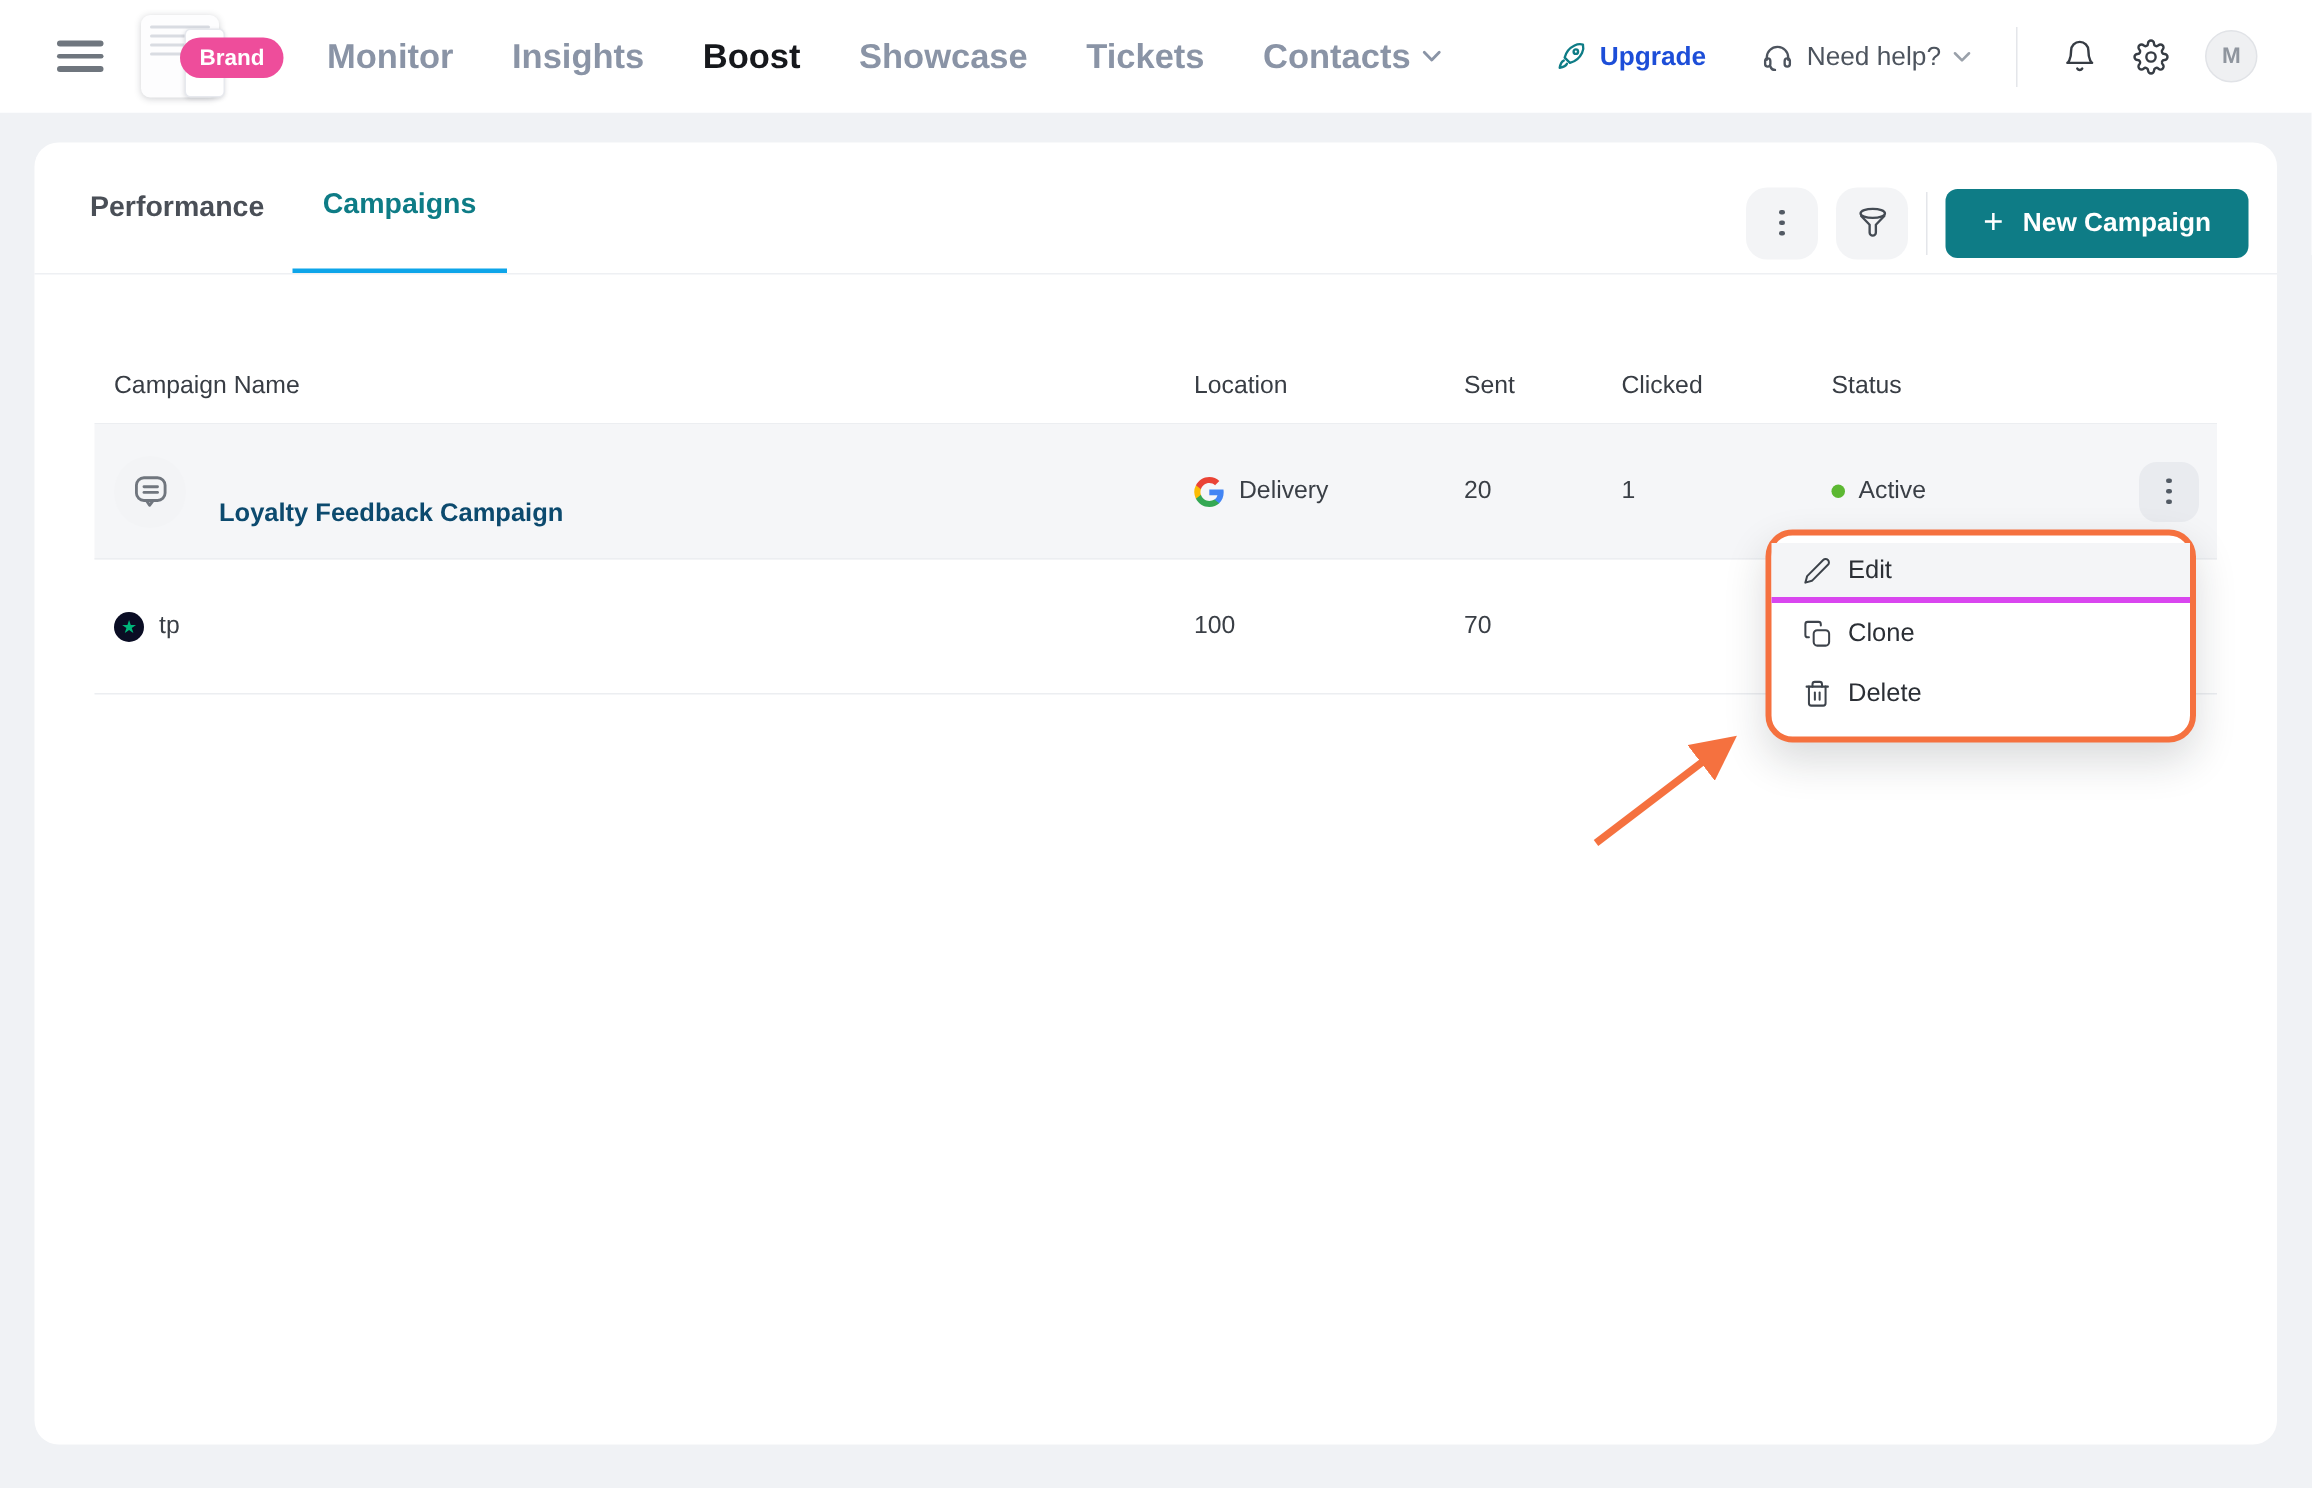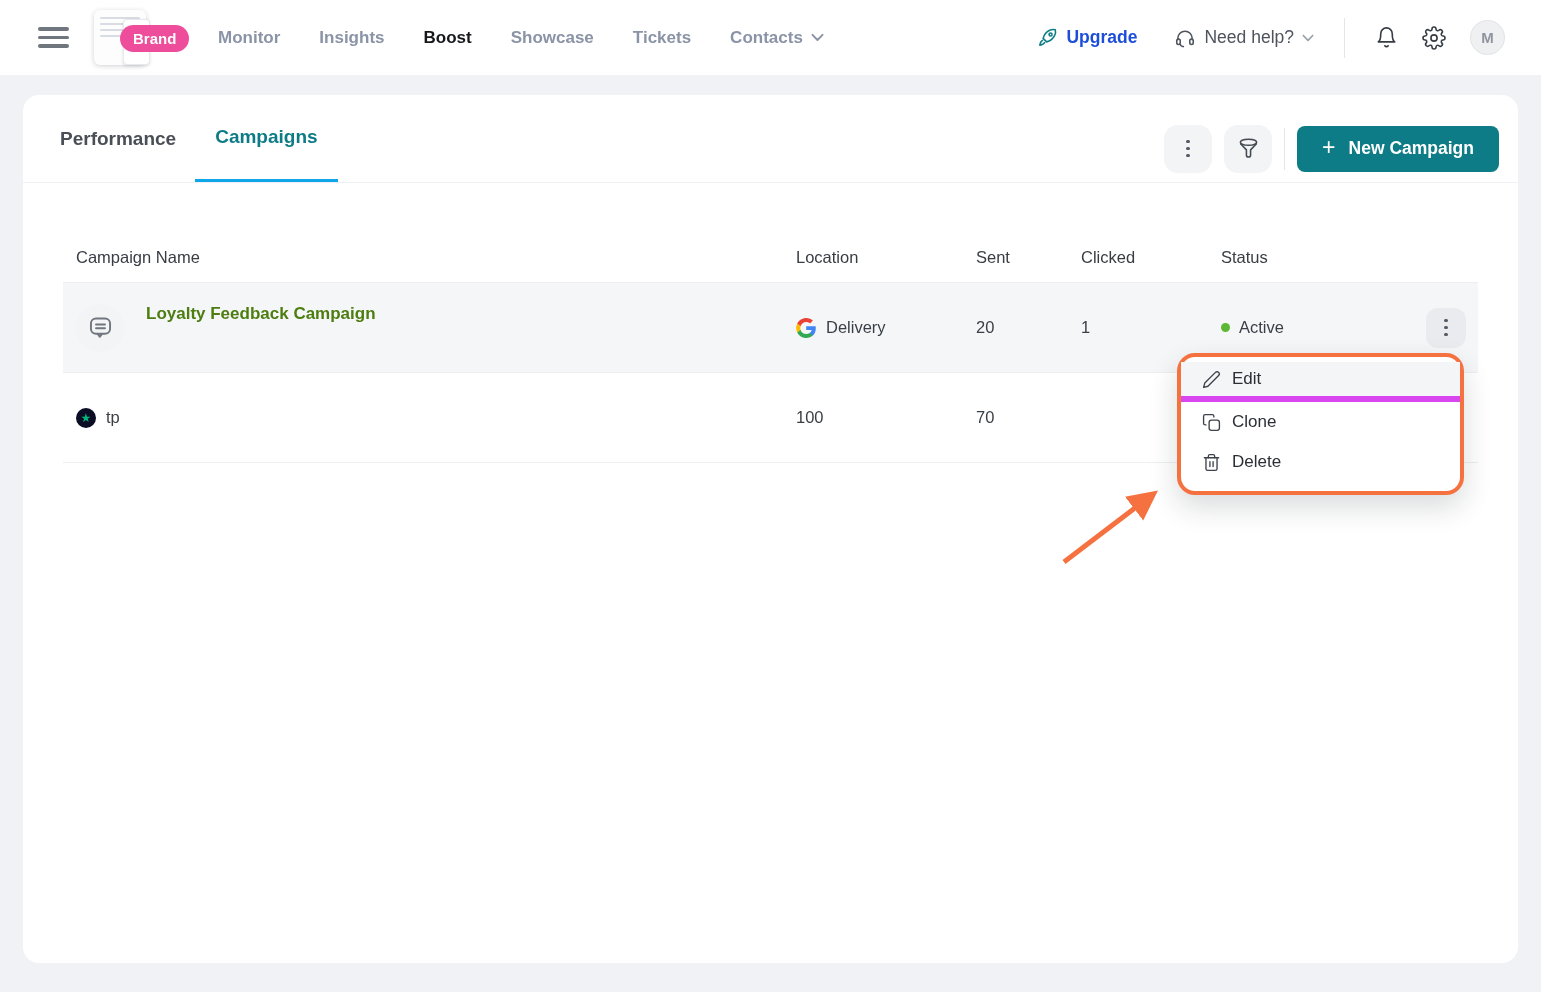--- a/index.html
+++ b/index.html
@@ -23,21 +23,21 @@
   .logo-thumb { position:absolute; left:0; top:3px; width:52px; height:55px; background:#fdfdfe;
                 border-radius:6px; box-shadow:0 1px 5px rgba(40,45,60,.22); padding:7px 6px 0; }
   .logo-thumb i { display:block; height:2px; background:#d9dce2; border-radius:1px; margin-bottom:4px; }
   .logo-thumb i.short { width:60%; }
   .logo-thumb2 { position:absolute; left:29px; top:12px; width:27px; height:46px; background:#fff;
                  border:1px solid #e7e9ee; border-radius:4px; box-shadow:0 1px 3px rgba(40,45,60,.15); }
   .brand-badge { position:absolute; left:26px; top:18px; background:#EE4D9B; color:#fff;
                  font-size:15px; font-weight:700; padding:5px 13px; border-radius:15px; z-index:3; }
 
   .nav-items { display:flex; align-items:center; gap:39px; margin-left:32px;
-               font-size:17px; font-weight:600; color:#8A94A6; }
+               font-size:23px; font-weight:600; color:#8A94A6; }
   .nav-item { cursor:pointer; white-space:nowrap; }
   .nav-item.active { color:#16181c; font-weight:700; }
   .nav-item.has-caret { display:flex; align-items:center; gap:8px; }
 
   .nav-right { display:flex; align-items:center; }
   .upgrade { display:flex; align-items:center; gap:8px; color:#1d4ed8; font-weight:600;
              font-size:17.5px; cursor:pointer; }
   .need-help { display:flex; align-items:center; gap:8px; margin-left:37px; color:#4d545e;
                font-size:17.5px; cursor:pointer; }
   .vdivider { width:1px; height:40px; background:#e4e6ea; margin:0 30px; }
@@ -71,38 +71,38 @@
   .new-campaign .plus { font-size:23px; font-weight:400; line-height:1; margin-top:-2px; }
 
   
   .table { margin:50px 40px 0; }
   .trow { display:grid; grid-template-columns:720px 180px 105px 140px 205px 1fr; align-items:center; }
   .trow > div { padding-left:13px; }
   .thead { height:50px; border-bottom:1px solid #ECEEF1; font-size:16.5px; font-weight:500; color:#383d44; }
   .data-row { height:90px; border-bottom:1px solid #ECEEF1; font-size:16.5px; color:#3a3f46; }
   .data-row.highlight { background:#F5F6F8; }
 
-  .name-cell { display:flex; align-items:flex-start; gap:22px; font-size:17px; font-weight:700; color:#4d7c0f; }
+  .name-cell { display:flex; align-items:flex-end; gap:22px; font-size:17px; font-weight:700; color:#0c4a6e; }
   .chat-wrap { width:48px; height:48px; border-radius:50%; background:#F3F4F6; flex:none;
                display:flex; align-items:center; justify-content:center; }
   .loc-cell { display:flex; align-items:center; gap:10px; }
   .tp-icon { width:20px; height:20px; border-radius:50%; background:#0A0D24; color:#00B67A;
              display:flex; align-items:center; justify-content:center; font-size:12px; line-height:1; }
   .status-cell { display:flex; align-items:center; gap:9px; }
   .status-dot { width:9px; height:9px; border-radius:50%; background:#5CB832; }
   .row-kebab { width:40px; height:40px; border-radius:12px; background:#E9EBEF; display:flex;
                align-items:center; justify-content:center; cursor:pointer; }
 
   
   .context-menu { position:absolute; left:1177px; top:353px; width:287px; background:#fff;
                   border:4px solid #F5713F; border-radius:18px; padding:5px 0 9px;
                   box-shadow:0 12px 28px rgba(25,30,40,.16); z-index:10; }
   .menu-item { height:40px; display:flex; align-items:center; gap:11px; padding:0 21px;
                font-size:17px; color:#2b2f35; cursor:pointer; }
-  .menu-item.hovered { background:#F4F5F7; border-bottom:6px solid #d946ef; }
+  .menu-item.hovered { background:#F4F5F7; border-bottom:4px solid #d946ef; }
   .menu-item svg { flex:none; }
 
   .annot-arrow { position:absolute; left:1040px; top:468px; z-index:11; pointer-events:none; }
 
   svg.stroke { fill:none; stroke-linecap:round; stroke-linejoin:round; }
 </style>
 </head>
 <body>
 
 <header class="navbar">

